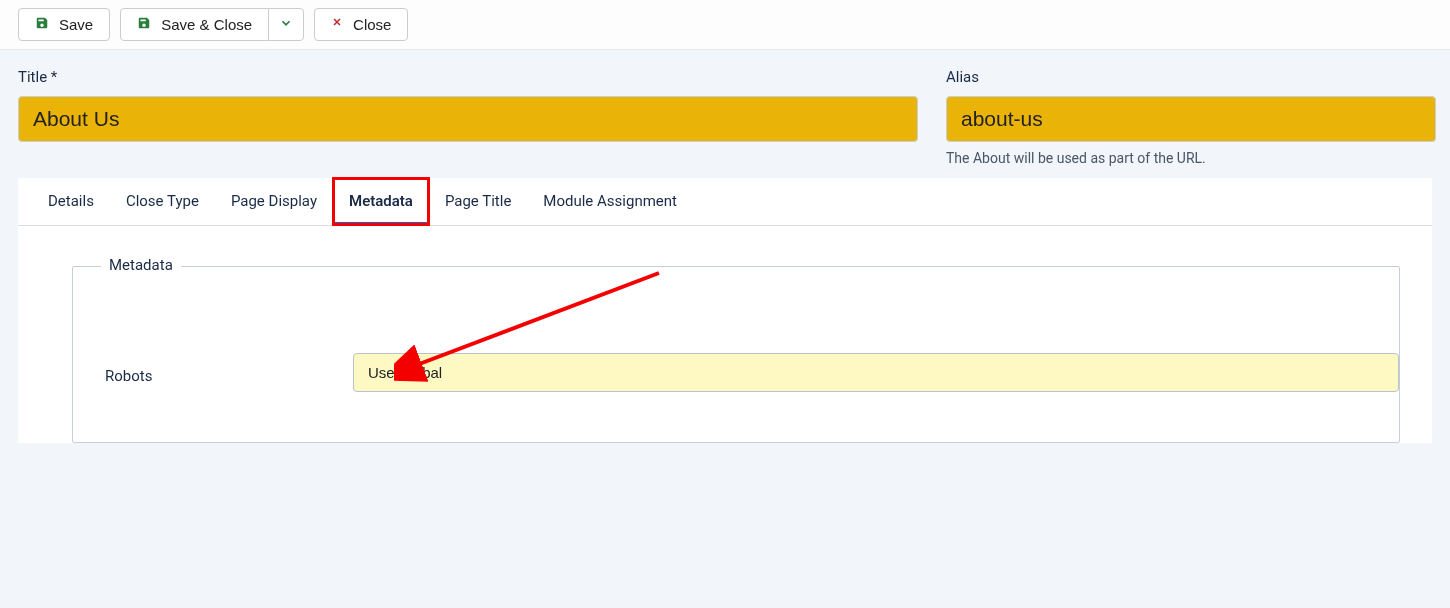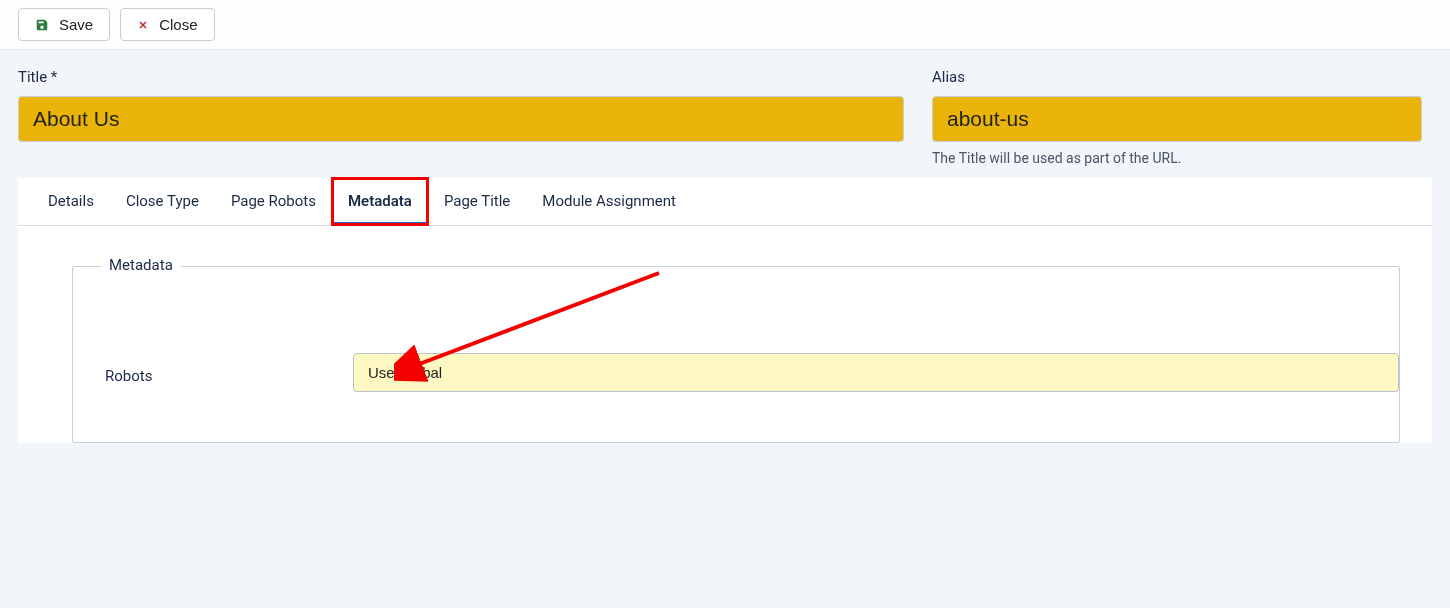--- a/index.html
+++ b/index.html
@@ -21,21 +21,21 @@
     }
     .btn {
       background: #fff;
       border: 1px solid #ccc;
       border-radius: 4px;
       padding: 7px 16px;
       font-size: 15px;
       color: #222;
       cursor: pointer;
       display: inline-flex;
-      align-items: center;
+      align-items: flex-start;
       gap: 10px;
     }
     .btn-group .btn:first-child {
       border-top-right-radius: 0;
       border-bottom-right-radius: 0;
     }
     .btn-group .btn + .btn {
       border-top-left-radius: 0;
       border-bottom-left-radius: 0;
       margin-left: -1px;
@@ -49,21 +49,21 @@
       display: inline-flex;
       color: #c52827;
       font-weight: bold;
     }
     .icon-chevron {
       display: inline-flex;
       color: #2a7e3d;
       font-weight: bold;
     }
     .form-header {
-      padding: 18px 28px 12px 18px;
+      padding: 18px 14px 12px 18px;
       display: flex;
       gap: 28px;
     }
     .col-title { flex: 1; }
     .col-alias { width: 490px; }
     .label {
       display: block;
       font-size: 15px;
       color: #1a2b48;
       margin-bottom: 10px;
@@ -184,48 +184,65 @@
   <div class="toolbar">
     <button class="btn">
       <span class="icon-save">
         <svg width="14" height="14" viewBox="0 0 24 24" fill="currentColor">
             <path d="M17 3H5a2 2 0 0 0-2 2v14a2 2 0 0 0 2 2h14a2 2 0 0 0 2-2V7l-4-4zM12 19a3 3 0 1 1 0-6 3 3 0 0 1 0 6zm3-10H6V6h9v3z"></path>
           </svg>
       </span>
       <span>Save</span>
     </button>
 
+    <div class="btn-group">
+      <button class="btn">
+        <span class="icon-save">
+          <svg width="14" height="14" viewBox="0 0 24 24" fill="currentColor">
+              <path d="M17 3H5a2 2 0 0 0-2 2v14a2 2 0 0 0 2 2h14a2 2 0 0 0 2-2V7l-4-4zM12 19a3 3 0 1 1 0-6 3 3 0 0 1 0 6zm3-10H6V6h9v3z"></path>
+            </svg>
+        </span>
+        <span>Save &amp; Close</span>
+      </button>
+      <button class="btn">
+        <span class="icon-chevron">
+          <svg width="14" height="14" viewBox="0 0 24 24" fill="none" stroke="currentColor" stroke-width="3">
+              <path d="M6 9l6 6 6-6"></path>
+            </svg>
+        </span>
+      </button>
+    </div>
 
     <button class="btn">
       <span class="icon-close">
         <svg width="12" height="12" viewBox="0 0 24 24" fill="none" stroke="currentColor" stroke-width="3">
             <path d="M18 6L6 18M6 6l12 12"></path>
           </svg>
       </span>
       <span>Close</span>
     </button>
   </div>
 
   <div class="form-header">
     <div class="col-title">
       <label class="label">Title *</label>
       <input type="text" class="input-text" value="About Us" style="">
     </div>
     <div class="col-alias">
       <label class="label">Alias</label>
       <input type="text" class="input-text" value="about-us" style="">
-      <div class="help-text">The Title will be used as part of the URL.</div>
+      <div class="help-text">The About will be used as part of the URL.</div>
     </div>
   </div>
 
   <div class="content">
     <div class="tabs">
       <div class="tab">Details</div>
       <div class="tab">Close Type</div>
-      <div class="tab">Page Robots</div>
+      <div class="tab">Page Display</div>
       <div class="tab active highlighted">Metadata</div>
       <div class="tab">Page Title</div>
       <div class="tab">Module Assignment</div>
     </div>
 
     <div class="fieldset">
       <span class="legend">Metadata</span>
 
 
       <div class="form-row select-wrap">

